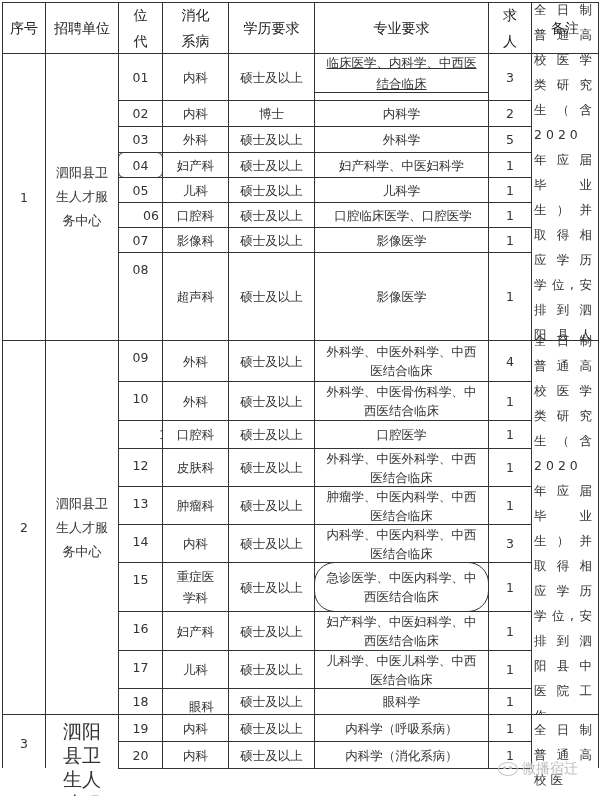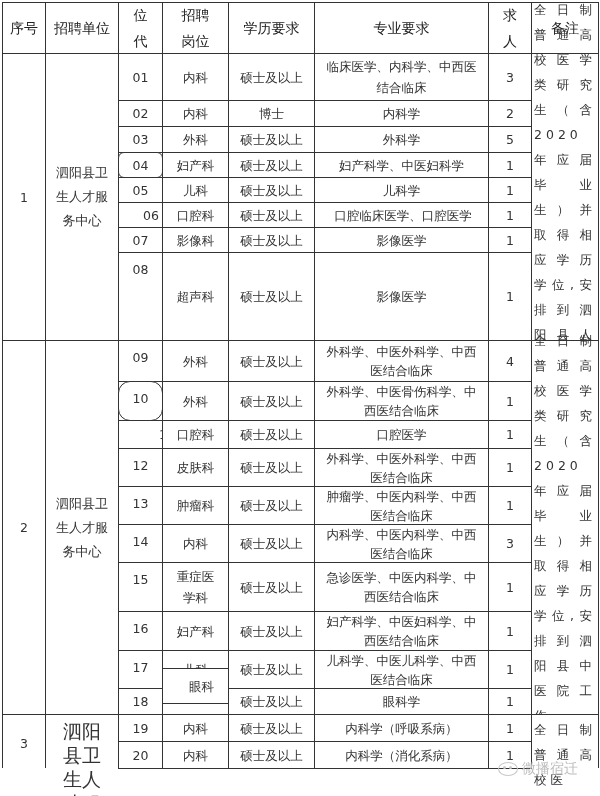--- a/index.html
+++ b/index.html
@@ -21,34 +21,34 @@
                     border-radius: 50%; background: #c8c8c8; box-shadow: 6px 0 0 #c8c8c8; }
 </style>
 </head>
 <body>
 
 <div class="tbl">
 
   <div class="cell hdr" style="left:0;top:0;width:44px;height:52px;">序号</div>
   <div class="cell hdr" style="left:43px;top:0;width:74px;height:52px;">招聘单位</div>
   <div class="cell hdr" style="left:116px;top:0;width:45px;height:52px;padding:0 8px;">岗位代码</div>
-  <div class="cell hdr" style="left:160px;top:0;width:67px;height:52px;padding:0 18px;">招聘岗位</div>
+  <div class="cell hdr" style="left:160px;top:0;width:67px;height:52px;padding:0 18px;">消化系病</div>
   <div class="cell hdr" style="left:226px;top:0;width:87px;height:52px;">学历要求</div>
   <div class="cell hdr" style="left:312px;top:0;width:175px;height:52px;">专业要求</div>
   <div class="cell hdr" style="left:486px;top:0;width:44px;height:52px;padding:0 8px;">需求人数</div>
   <div class="cell hdr" style="left:529px;top:0;width:68px;height:52px;">备注</div>
 
   <div class="cell" style="left:0;top:51px;width:44px;height:288px;">1</div>
   <div class="cell" style="left:43px;top:51px;width:74px;height:288px;padding:0 8px;font-size:13px;line-height:24px;">泗阳县卫生人才服务中心</div>
   <div class="cell note" style="left:529px;top:51px;width:68px;height:288px;">全日制普通高校医学类研究生（含2020年应届毕业生）并取得相应学历学位,安排到泗阳县人民医院工作</div>
 
   <div class="cell" style="left:116px;top:51px;width:45px;height:48px;">01</div>
   <div class="cell" style="left:160px;top:51px;width:67px;height:48px;">内科</div>
   <div class="cell" style="left:226px;top:51px;width:87px;height:48px;">硕士及以上</div>
-  <div class="cell" style="left:312px;top:51px;width:175px;height:48px;padding:0 6px;">临床医学、内科学、中西医结合临床</div>
+  <div class="cell" style="left:312px;top:51px;width:175px;height:40px;padding:0 6px;text-decoration:underline;">临床医学、内科学、中西医结合临床</div>
   <div class="cell" style="left:486px;top:51px;width:44px;height:48px;">3</div>
 
   <div class="cell" style="left:116px;top:98px;width:45px;height:27px;">02</div>
   <div class="cell" style="left:160px;top:98px;width:67px;height:27px;">内科</div>
   <div class="cell" style="left:226px;top:98px;width:87px;height:27px;">博士</div>
   <div class="cell" style="left:312px;top:98px;width:175px;height:27px;">内科学</div>
   <div class="cell" style="left:486px;top:98px;width:44px;height:27px;">2</div>
 
   <div class="cell" style="left:116px;top:124px;width:45px;height:27px;">03</div>
   <div class="cell" style="left:160px;top:124px;width:67px;height:27px;">外科</div>
@@ -89,21 +89,21 @@
   <div class="cell" style="left:0;top:338px;width:44px;height:375px;">2</div>
   <div class="cell" style="left:43px;top:338px;width:74px;height:375px;padding:0 8px;font-size:13px;line-height:24px;">泗阳县卫生人才服务中心</div>
   <div class="cell note" style="left:529px;top:338px;width:68px;height:375px;">全日制普通高校医学类研究生（含2020年应届毕业生）并取得相应学历学位,安排到泗阳县中医院工作</div>
 
   <div class="cell code-top" style="left:116px;top:338px;width:45px;height:42px;">09</div>
   <div class="cell" style="left:160px;top:338px;width:67px;height:42px;">外科</div>
   <div class="cell" style="left:226px;top:338px;width:87px;height:42px;">硕士及以上</div>
   <div class="cell" style="left:312px;top:338px;width:175px;height:42px;padding:0 6px;line-height:19px;">外科学、中医外科学、中西医结合临床</div>
   <div class="cell" style="left:486px;top:338px;width:44px;height:42px;">4</div>
 
-  <div class="cell code-top" style="left:116px;top:379px;width:45px;height:40px;border-radius:12px;">10</div>
+  <div class="cell code-top" style="left:116px;top:379px;width:45px;height:40px;">10</div>
   <div class="cell" style="left:160px;top:379px;width:67px;height:40px;">外科</div>
   <div class="cell" style="left:226px;top:379px;width:87px;height:40px;">硕士及以上</div>
   <div class="cell" style="left:312px;top:379px;width:175px;height:40px;padding:0 6px;line-height:19px;">外科学、中医骨伤科学、中西医结合临床</div>
   <div class="cell" style="left:486px;top:379px;width:44px;height:40px;">1</div>
 
   <div class="cell" style="left:116px;top:418px;width:64px;height:29px;padding-left:34px;">11</div>
   <div class="cell" style="left:160px;top:418px;width:67px;height:29px;">口腔科</div>
   <div class="cell" style="left:226px;top:418px;width:87px;height:29px;">硕士及以上</div>
   <div class="cell" style="left:312px;top:418px;width:175px;height:29px;">口腔医学</div>
   <div class="cell" style="left:486px;top:418px;width:44px;height:29px;">1</div>
@@ -122,37 +122,37 @@
 
   <div class="cell code-top" style="left:116px;top:522px;width:45px;height:39px;">14</div>
   <div class="cell" style="left:160px;top:522px;width:67px;height:39px;">内科</div>
   <div class="cell" style="left:226px;top:522px;width:87px;height:39px;">硕士及以上</div>
   <div class="cell" style="left:312px;top:522px;width:175px;height:39px;padding:0 6px;line-height:19px;">内科学、中医内科学、中西医结合临床</div>
   <div class="cell" style="left:486px;top:522px;width:44px;height:39px;">3</div>
 
   <div class="cell code-top" style="left:116px;top:560px;width:45px;height:50px;">15</div>
   <div class="cell" style="left:160px;top:560px;width:67px;height:50px;padding:0 12px;">重症医学科</div>
   <div class="cell" style="left:226px;top:560px;width:87px;height:50px;">硕士及以上</div>
-  <div class="cell" style="left:312px;top:560px;width:175px;height:50px;padding:0 6px;line-height:19px;">急诊医学、中医内科学、中西医结合临床</div>
+  <div class="cell" style="left:312px;top:560px;width:175px;height:50px;padding:0 6px;line-height:19px;border-radius:21px;">急诊医学、中医内科学、中西医结合临床</div>
   <div class="cell" style="left:486px;top:560px;width:44px;height:50px;">1</div>
 
   <div class="cell code-top" style="left:116px;top:609px;width:45px;height:40px;">16</div>
   <div class="cell" style="left:160px;top:609px;width:67px;height:40px;">妇产科</div>
   <div class="cell" style="left:226px;top:609px;width:87px;height:40px;">硕士及以上</div>
   <div class="cell" style="left:312px;top:609px;width:175px;height:40px;padding:0 6px;line-height:19px;">妇产科学、中医妇科学、中西医结合临床</div>
   <div class="cell" style="left:486px;top:609px;width:44px;height:40px;">1</div>
 
   <div class="cell code-top" style="left:116px;top:648px;width:45px;height:55px;">17</div>
   <div class="cell" style="left:160px;top:648px;width:67px;height:39px;">儿科</div>
   <div class="cell" style="left:226px;top:648px;width:87px;height:39px;">硕士及以上</div>
   <div class="cell" style="left:312px;top:648px;width:175px;height:39px;padding:0 6px;line-height:19px;">儿科学、中医儿科学、中西医结合临床</div>
   <div class="cell" style="left:486px;top:648px;width:44px;height:39px;">1</div>
 
   <div class="cell" style="left:116px;top:686px;width:45px;height:27px;">18</div>
-  <div class="cell" style="left:160px;top:666px;width:67px;height:36px;padding-left:12px;">眼科</div>
+  <div class="cell" style="left:160px;top:686px;width:67px;height:36px;padding-left:12px;">眼科</div>
   <div class="cell" style="left:226px;top:686px;width:87px;height:27px;">硕士及以上</div>
   <div class="cell" style="left:312px;top:686px;width:175px;height:27px;">眼科学</div>
   <div class="cell" style="left:486px;top:686px;width:44px;height:27px;">1</div>
 
   <div class="cell cut" style="left:0;top:712px;width:44px;height:54px;align-items:flex-end;padding-bottom:14px;">3</div>
   <div class="cell cut" style="left:43px;top:712px;width:74px;height:54px;padding:0 12px;font-size:19px;line-height:24px;align-items:flex-start;padding-top:4px;">泗阳县卫生人才服</div>
   <div class="cell note cut" style="left:529px;top:712px;width:68px;height:54px;align-items:flex-start;padding-top:2px;">全日制普通高校医</div>
 
   <div class="cell" style="left:116px;top:712px;width:45px;height:28px;">19</div>
   <div class="cell" style="left:160px;top:712px;width:67px;height:28px;">内科</div>

